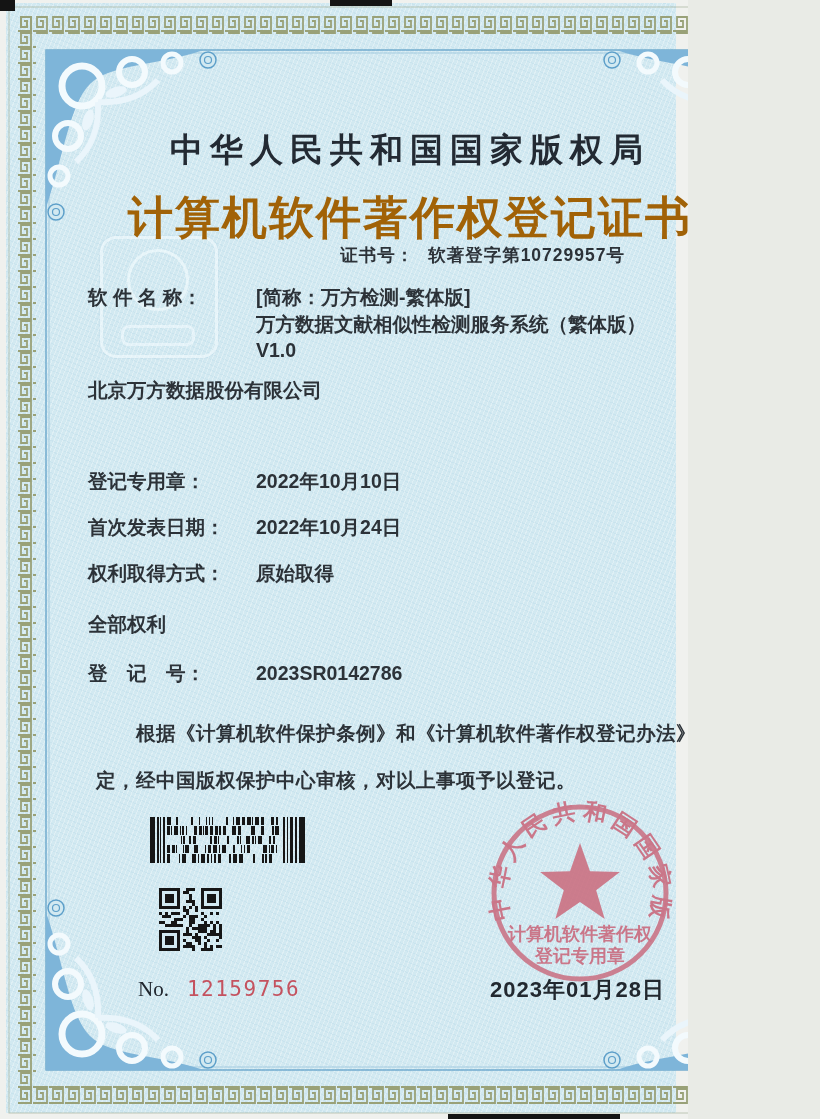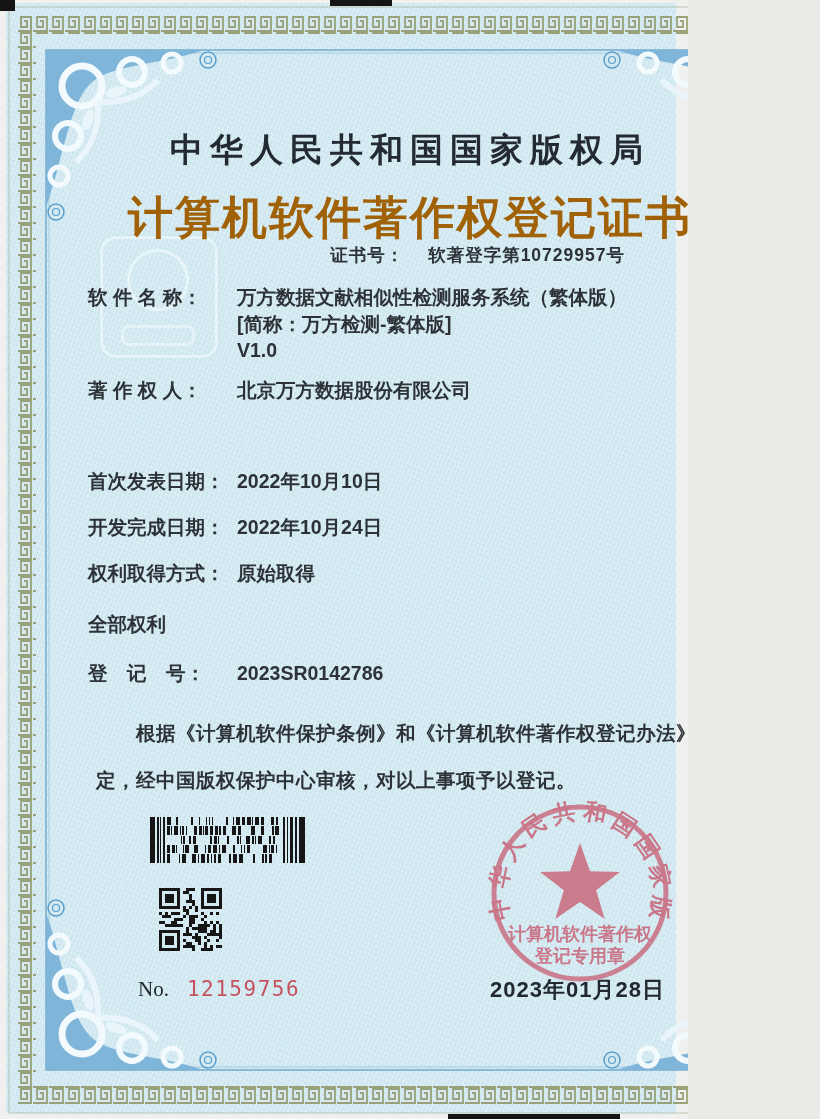--- a/index.html
+++ b/index.html
@@ -12,22 +12,22 @@
       repeating-linear-gradient(22deg, rgba(125,180,210,.10) 0 1px, rgba(125,180,210,0) 1px 5px);}
   .frame{position:absolute;left:0;top:0;pointer-events:none;}
   .abs{position:absolute;}
   .authority{left:0;top:128px;width:820px;text-align:center;
     font-family:"Liberation Serif","DejaVu Serif",serif;font-size:33px;font-weight:700;
     letter-spacing:7px;color:#232a33;}
   .cert-title{left:0;top:178px;width:820px;text-align:center;
     font-family:"Liberation Serif","DejaVu Serif",serif;font-size:45px;font-weight:700;
     letter-spacing:2px;color:#a16207;margin-top:10px;}
   .certno{right:63px;top:243px;font-size:17.5px;font-weight:700;letter-spacing:1px;color:#2c3238;}
-  .certno .val{margin-left:24px;}
-  .row{left:88px;font-size:19.5px;font-weight:700;color:#2c3238;display:flex;align-items:flex-start;}
+  .certno .val{margin-left:14px;}
+  .row{left:88px;font-size:19.5px;font-weight:700;color:#2c3238;display:flex;align-items:flex-start;gap:19px;}
   .lbl{display:inline-block;width:149px;flex:0 0 149px;white-space:pre;}
   .vals{display:inline-flex;flex-direction:column;line-height:26.5px;}
   .statement{left:88px;top:702px;width:668px;margin:8px;font-size:19.5px;font-weight:700;
     color:#2c3238;line-height:47px;text-indent:40px;letter-spacing:.5px;}
   .barcode{left:150px;top:817px;}
   .qr{left:159px;top:888px;}
   .serial{left:138px;top:977px;font-size:21px;color:#20262e;}
   .serial .no{font-family:"Liberation Serif","DejaVu Serif",serif;font-weight:400;}
   .serial .num{font-family:"DejaVu Sans Mono",monospace;color:#c4525f;letter-spacing:1.5px;margin-left:18px;}
   .issue-date{left:490px;top:975px;font-size:22px;font-weight:700;color:#22282f;letter-spacing:1px;}
@@ -93,39 +93,38 @@
   <div class="abs authority">中华人民共和国国家版权局</div>
   <div class="abs cert-title">计算机软件著作权登记证书</div>
 
   <div class="abs certno">
     <span>证书号：</span><span class="val">软著登字第10729957号</span>
   </div>
 
   <div class="abs row" style="top:284px">
     <span class="lbl">软 件 名 称：</span>
     <span class="vals">
+      <span>[简称：万方检测-繁体版]</span>
       <span>万方数据文献相似性检测服务系统（繁体版）</span>
-      <span>[简称：万方检测-繁体版]</span>
       <span>V1.0</span>
     </span>
   </div>
   <div class="abs row" style="top:377px">
-    <span class="lbl">著 作 权 人：</span>
     <span class="vals">
       <span>北京万方数据股份有限公司</span>
     </span>
   </div>
   <div class="abs row" style="top:468px">
+    <span class="lbl">登记专用章：</span>
+    <span class="vals">
+      <span>2022年10月10日</span>
+    </span>
+  </div>
+  <div class="abs row" style="top:514px">
     <span class="lbl">首次发表日期：</span>
-    <span class="vals">
-      <span>2022年10月10日</span>
-    </span>
-  </div>
-  <div class="abs row" style="top:514px">
-    <span class="lbl">开发完成日期：</span>
     <span class="vals">
       <span>2022年10月24日</span>
     </span>
   </div>
   <div class="abs row" style="top:560px">
     <span class="lbl">权利取得方式：</span>
     <span class="vals">
       <span>原始取得</span>
     </span>
   </div>

